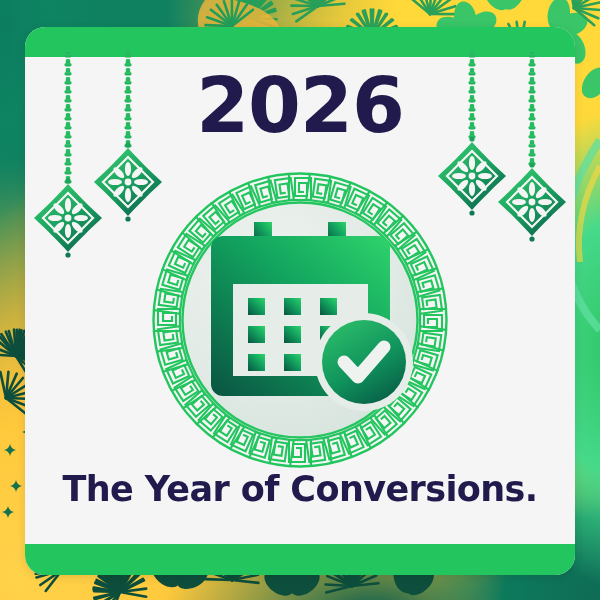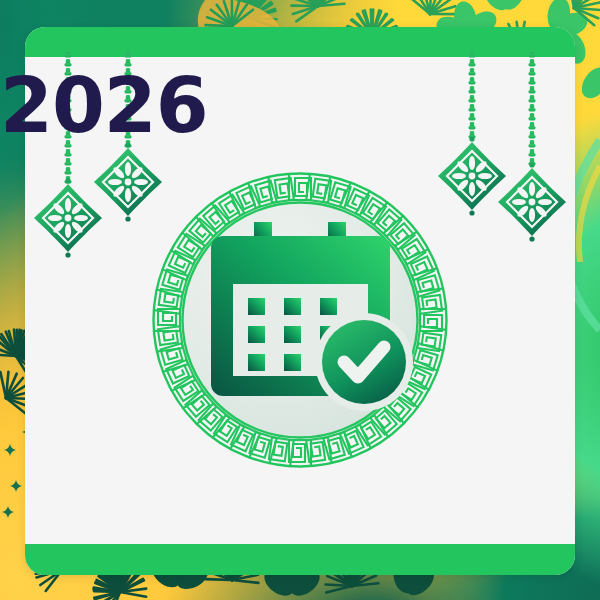--- a/index.html
+++ b/index.html
@@ -40,21 +40,21 @@
     position:absolute;left:0;right:0;height:30px;background:#22c55e;
   }
   .card-band.top{top:0;}
   .card-band.bottom{bottom:0;height:31px;}
 
   
   .ornaments{position:absolute;left:0;top:0;width:600px;height:600px;pointer-events:none;}
 
   
   .year{
-    position:absolute;left:0;right:0;top:68px;text-align:left;
+    position:absolute;left:0;right:0;top:68px;text-align:center;
     font-family:"DejaVu Sans", sans-serif;
     font-size:76px;font-weight:700;letter-spacing:-1px;
     color:#211a4d;line-height:1;
   }
 
   
   .emblem{position:absolute;left:150px;top:170px;width:300px;height:300px;}
 
   
   .tagline{
@@ -701,14 +701,15 @@
       </g>
 
       <g>
         <circle cx="156" cy="140" r="49" fill="#e6ece8"></circle>
         <circle cx="156" cy="140" r="42" fill="url(#badgeGrad)"></circle>
         <path d="M136,140 l14,15 l26,-30" fill="none" stroke="#eef3f0" stroke-width="13" stroke-linecap="round" stroke-linejoin="round"></path>
       </g>
     </g>
   </svg>
 
+  <div class="tagline">The Year of Conversions.</div>
 
 </div>
 
 </body></html>

